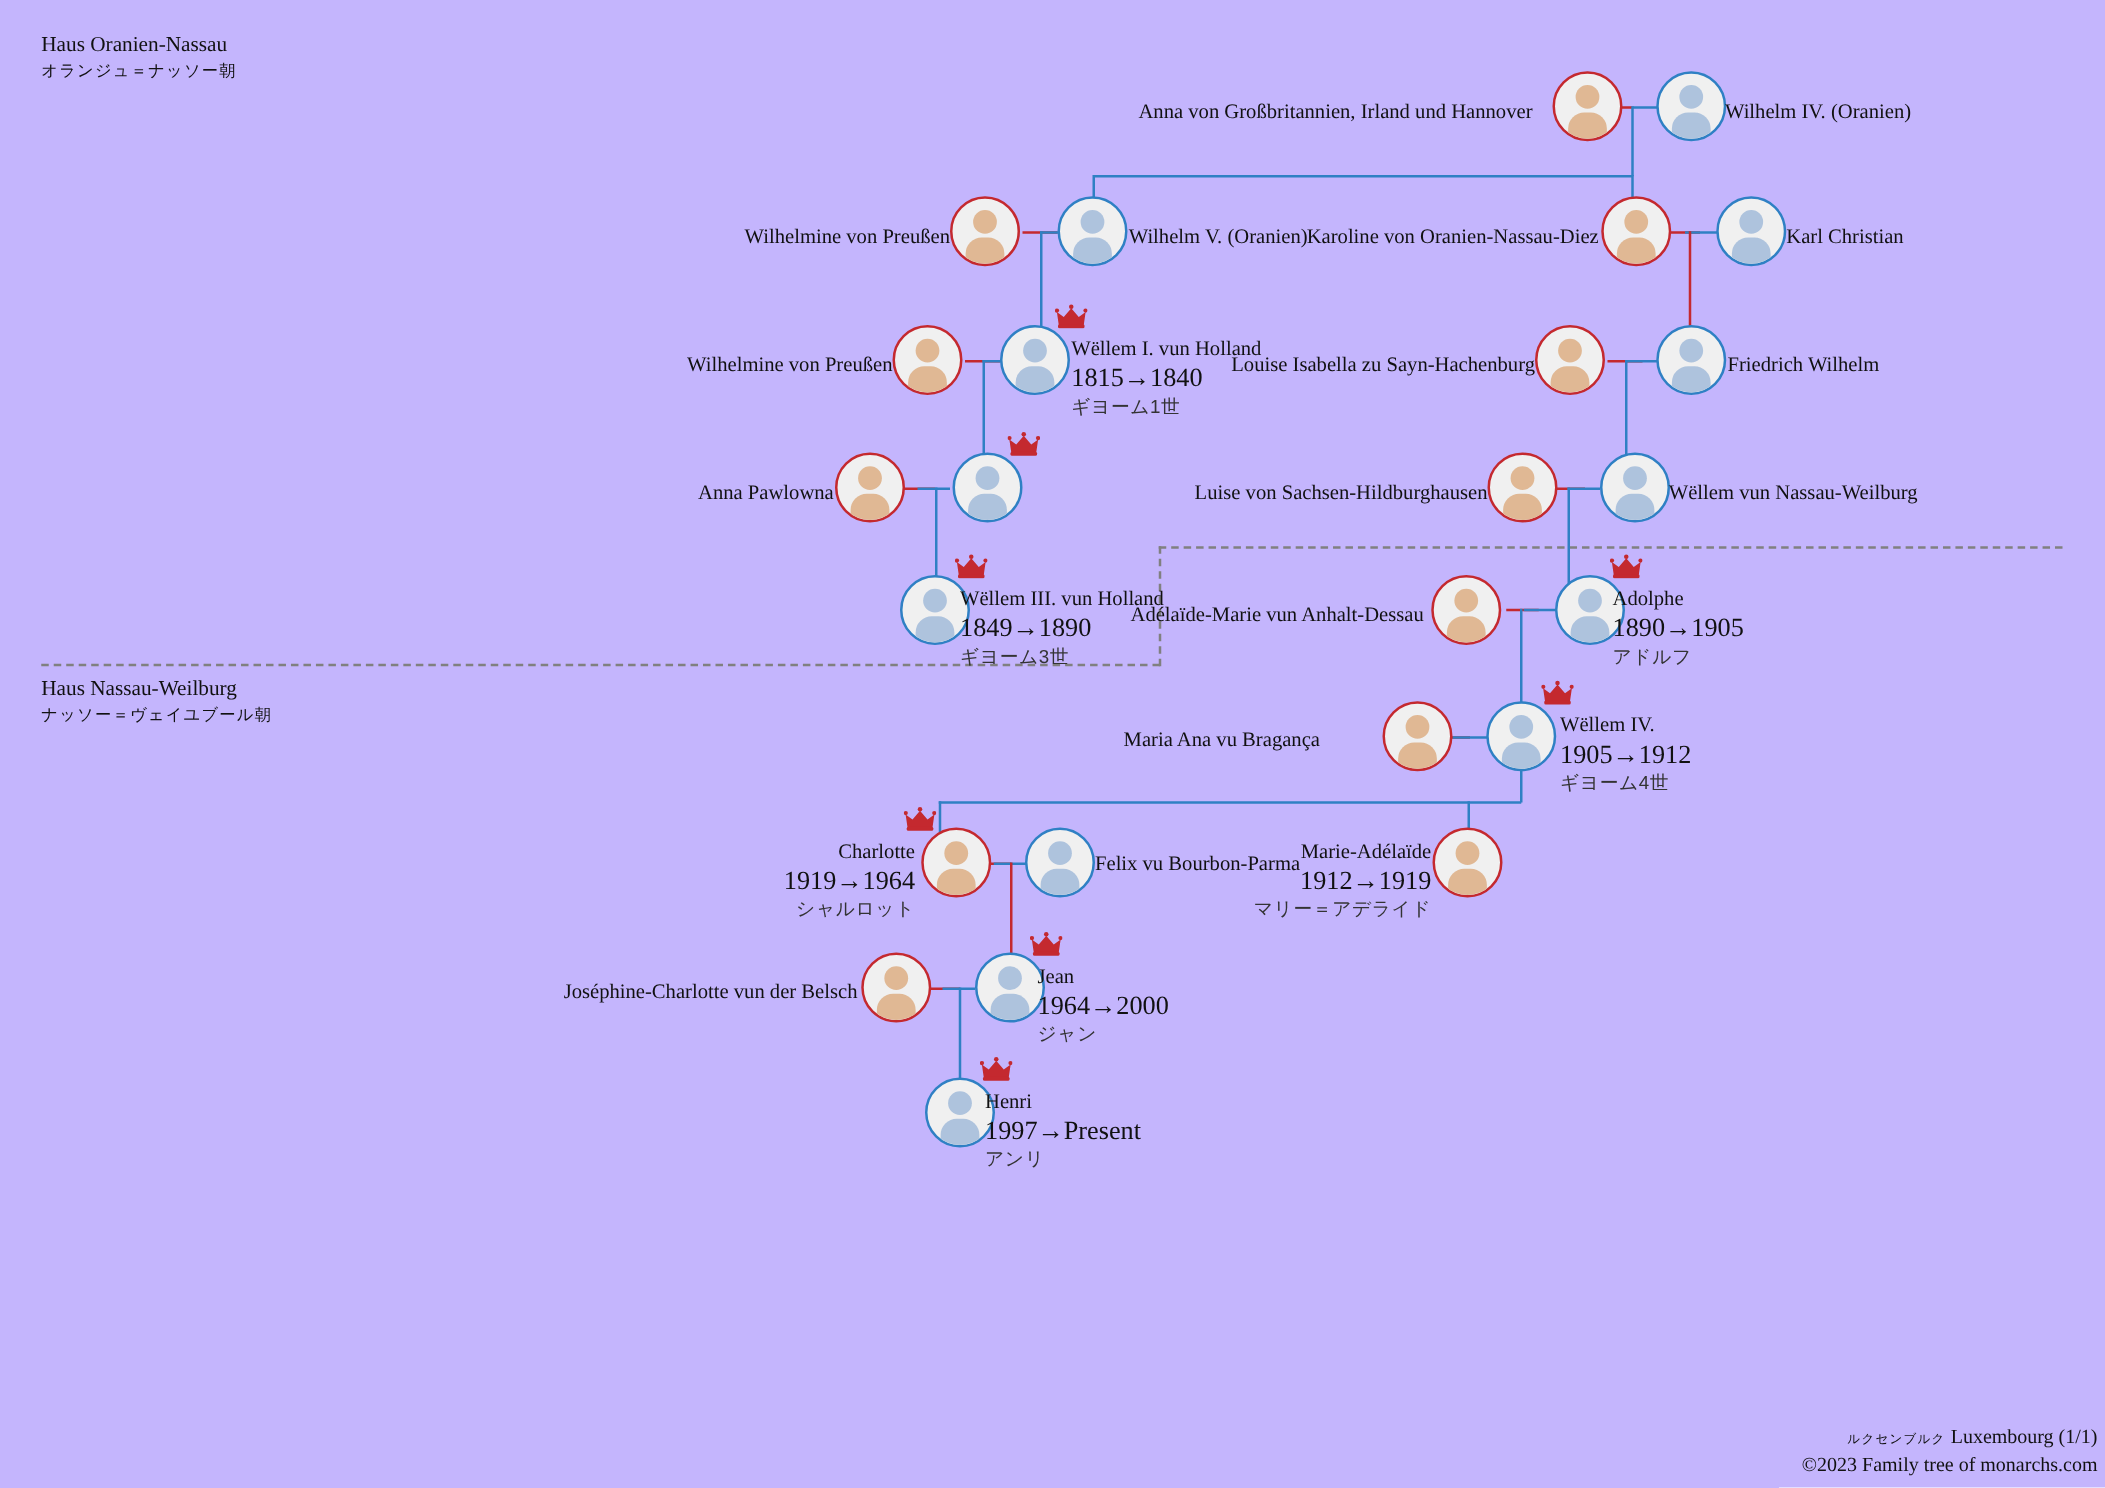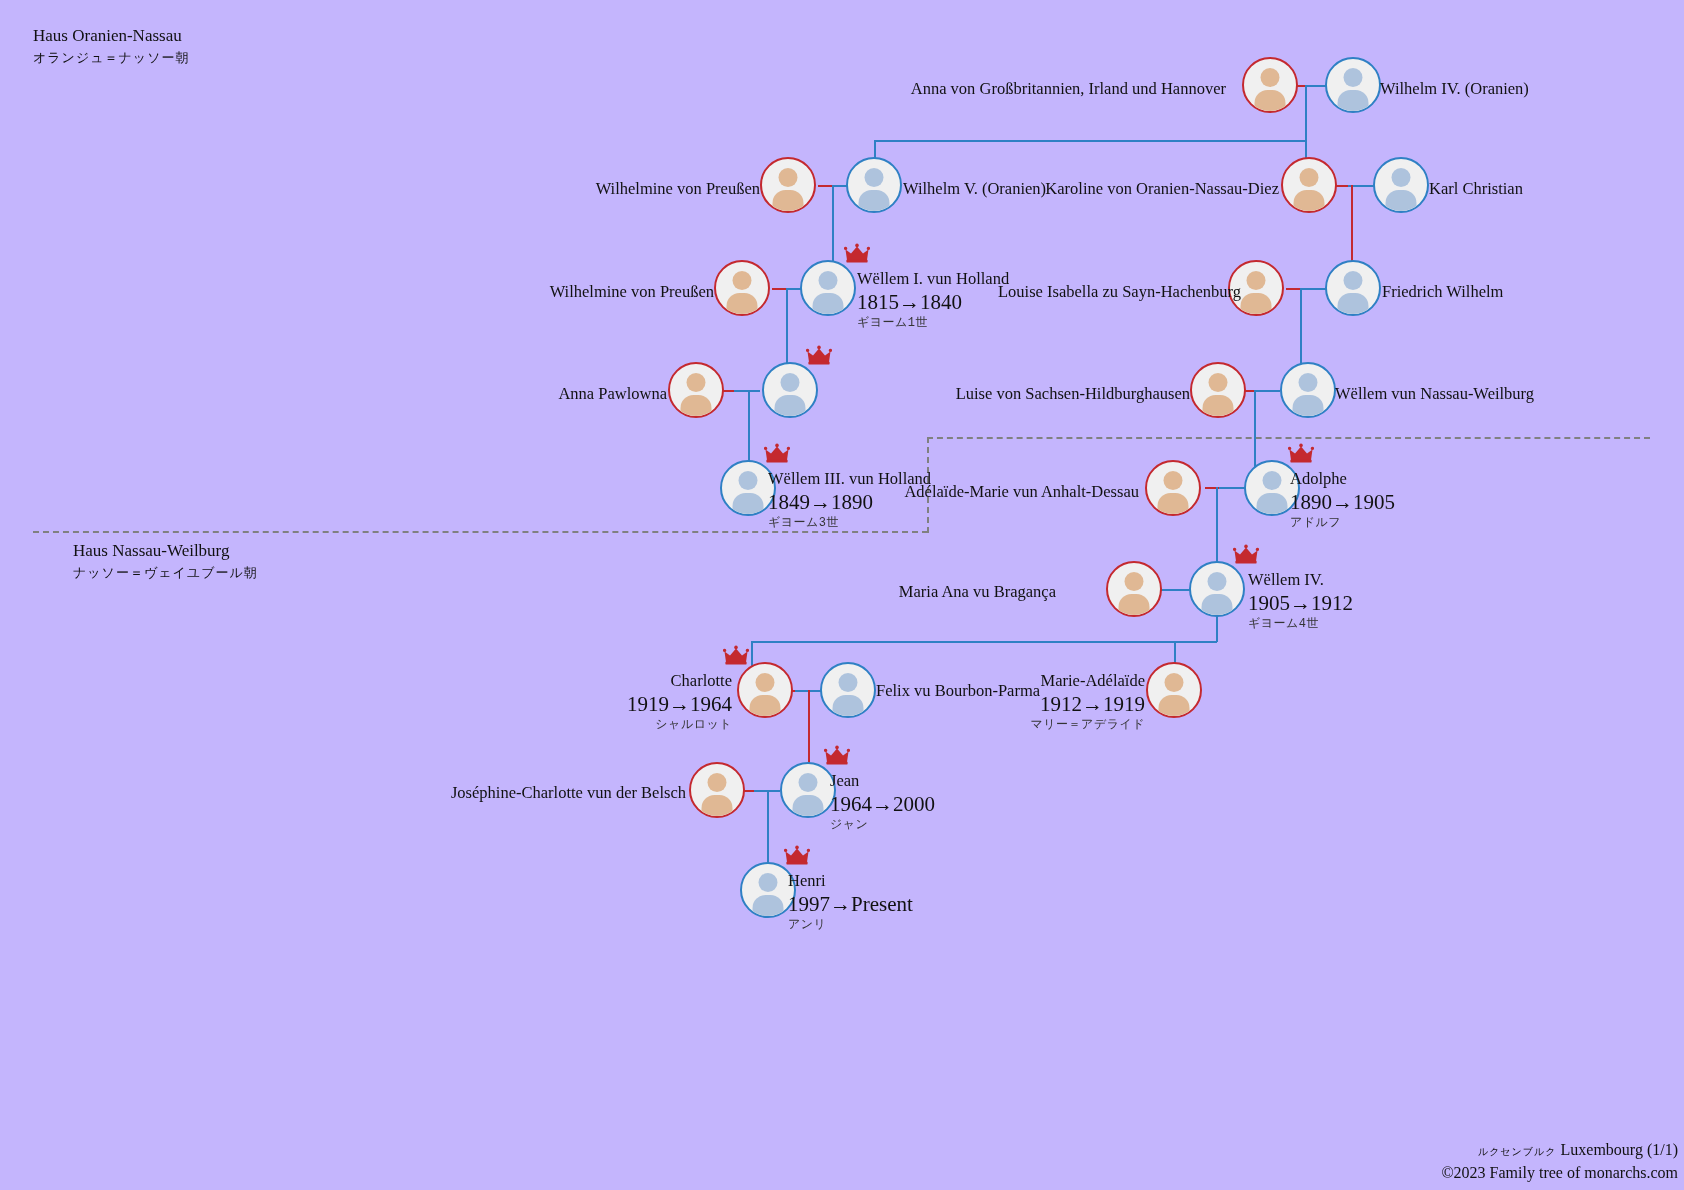--- a/index.html
+++ b/index.html
@@ -40,33 +40,33 @@
 
   
   .crown{position:absolute;width:26px;height:20px;top:-17px;right:-14px;}
 
   
   .lbl{position:absolute;white-space:nowrap;line-height:1.28;}
   .lbl.right{text-align:left;}
   .lbl.left{text-align:right;}
   .lbl .name{font-size:16.5px;font-family:"Liberation Serif",serif;color:#111;display:block;}
   .lbl .reign{font-size:21px;font-family:"Liberation Serif",serif;color:#111;display:block;}
-  .lbl .kana{font-size:12px;font-family:Liberation Mono, monospace;color:#333;display:block;letter-spacing:.5px;}
+  .lbl .kana{font-size:15px;font-family:Liberation Sans, sans-serif;color:#333;display:block;letter-spacing:.5px;}
 </style>
 </head>
 <body>
 
 <div id="stage">
 
   <div class="house-title" style="left:33px;top:25px;">
     <div class="latin">Haus Oranien-Nassau</div>
     <div class="kana">オランジュ＝ナッソー朝</div>
   </div>
 
-  <div class="house-title" style="left:33px;top:540px;margin-left:40px;">
+  <div class="house-title" style="left:33px;top:540px;">
     <div class="latin">Haus Nassau-Weilburg</div>
     <div class="kana">ナッソー＝ヴェイユブール朝</div>
   </div>
 
   <div class="dash-h" style="left:33px;top:531px;width:895px;"></div>
 
   <div class="dash-v" style="left:927px;top:437px;height:96px;"></div>
   <div class="dash-h" style="left:927px;top:437px;width:723px;"></div>
 
   <div class="ln h red" style="left:1282px;top:85px;width:24px;"></div>
@@ -209,21 +209,21 @@
     <span class="reign">1815→1840</span>
     <span class="kana">ギヨーム1世</span>
   </div>
 
   <div class="node female" style="left:1228px;top:260px;">
     <div class="ring">
         <div class="head"></div>
         <div class="body"></div>
       </div>
   </div>
-  <div class="lbl left" style="right:443px;top:281px;">
+  <div class="lbl left" style="right:456px;top:281px;">
     <span class="name">Louise Isabella zu Sayn-Hachenburg</span>
   </div>
 
   <div class="node" style="left:1325px;top:260px;">
     <div class="ring">
         <div class="head"></div>
         <div class="body"></div>
       </div>
   </div>
   <div class="lbl right" style="left:1382px;top:281px;">

